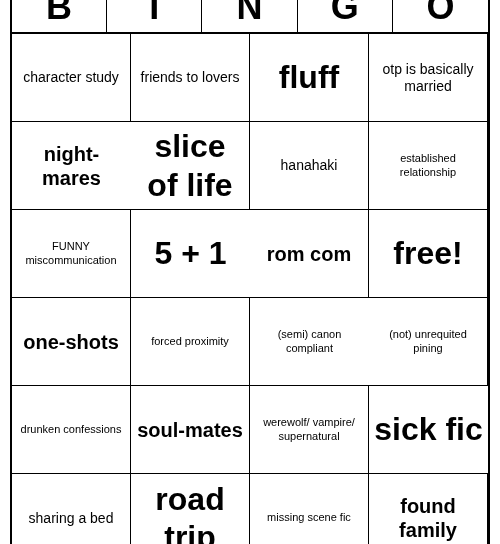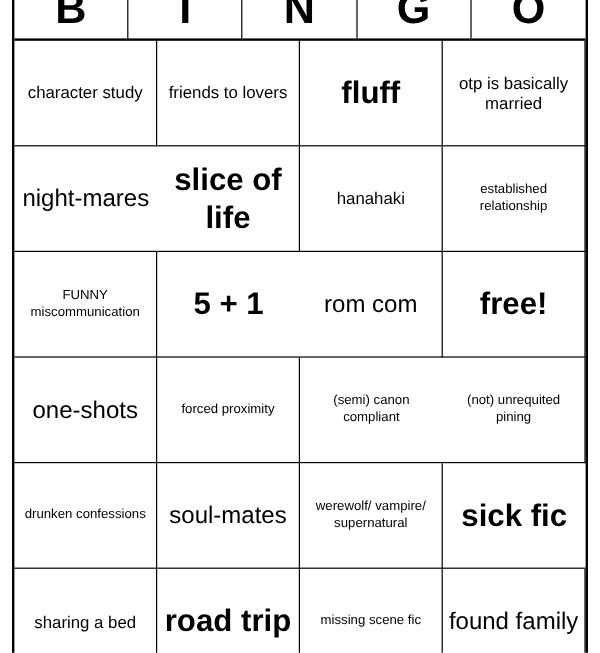--- a/index.html
+++ b/index.html
@@ -64,27 +64,27 @@
 
     .bingo-cell:nth-child(n+21) {
       border-bottom: none;
     }
 
     .bingo-cell span {
       line-height: 1.2;
     }
 
     .size-xl {
-      font-size: 26px;
+      font-size: 32px;
       font-weight: bold;
     }
 
     .size-lg {
       font-size: 20px;
-      font-weight: normal;
+      font-weight: bold;
     }
 
     .size-md {
       font-size: 14px;
     }
 
     .size-sm {
       font-size: 11px;
     }
   </style>

